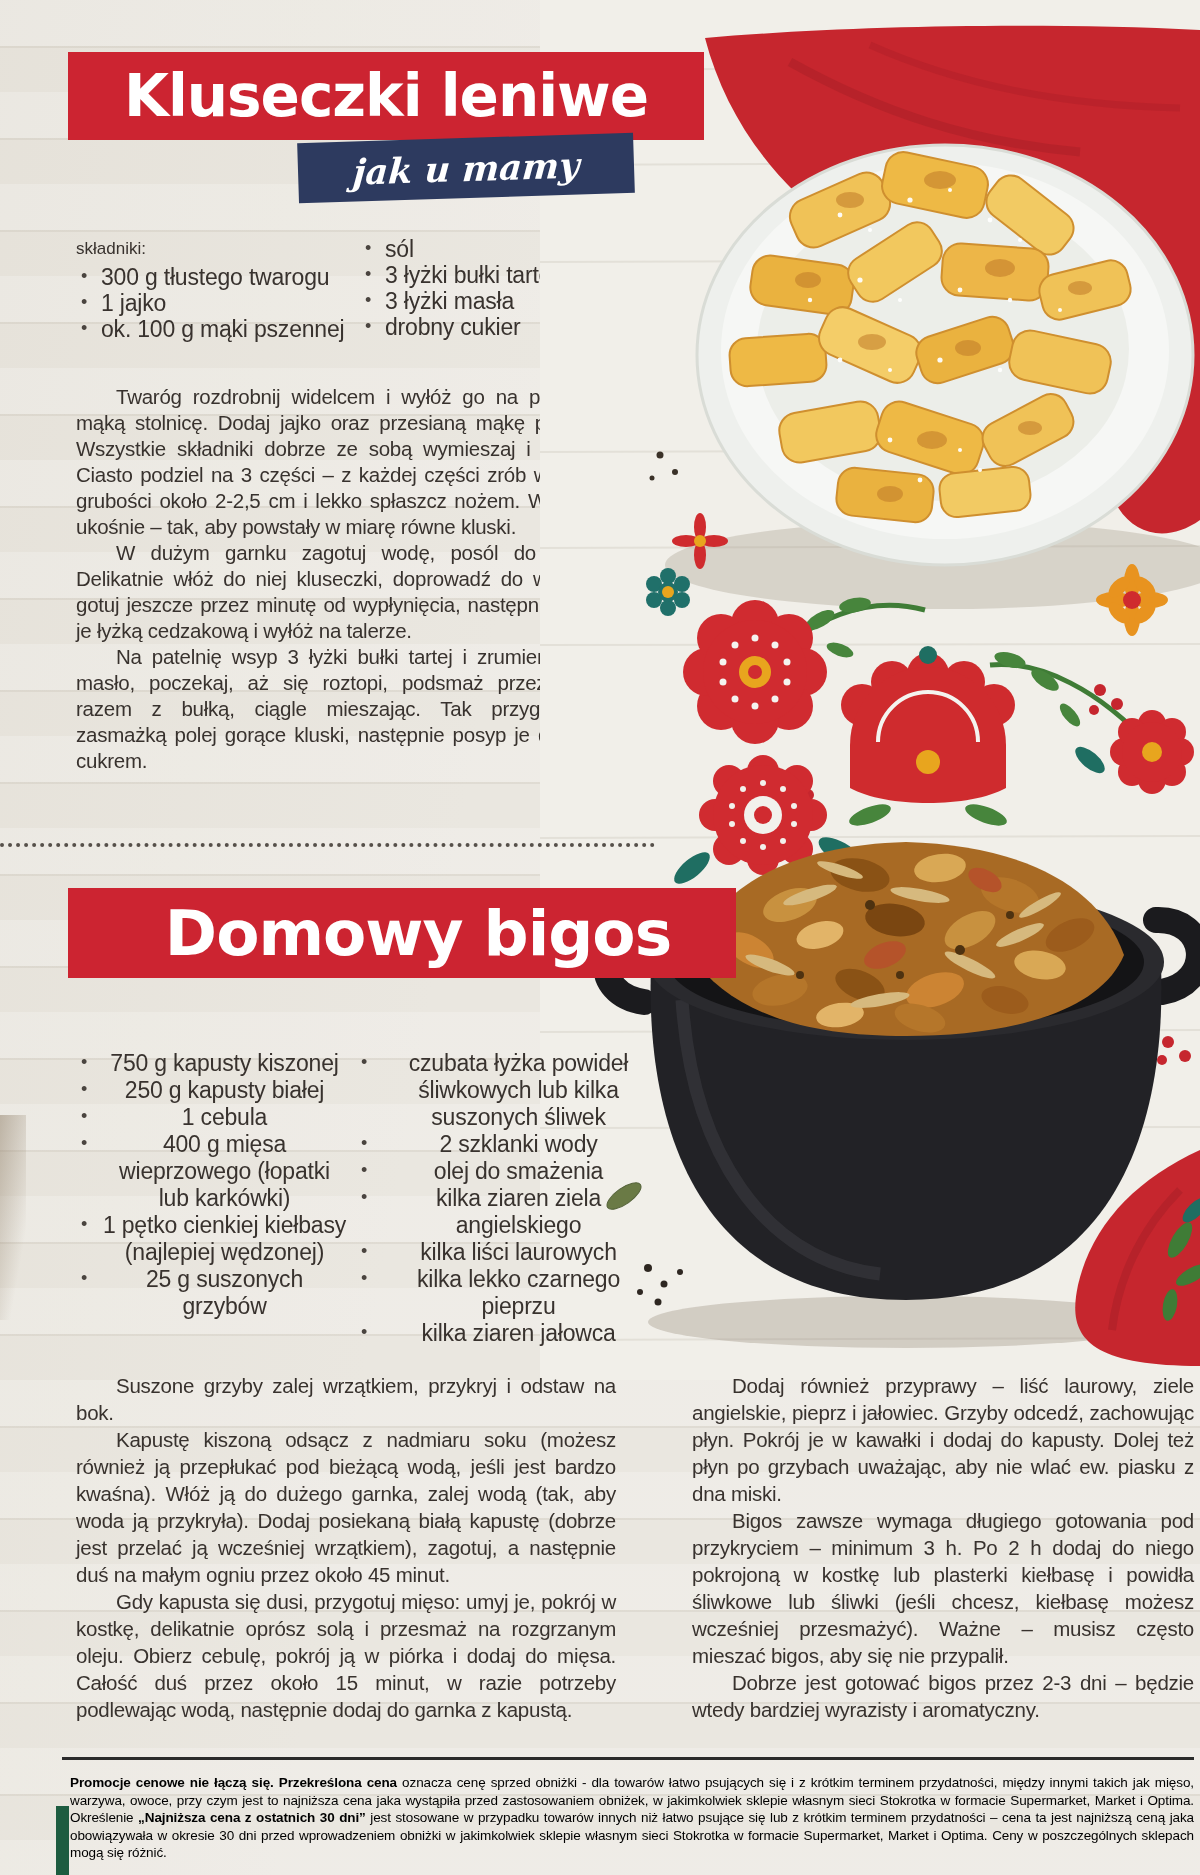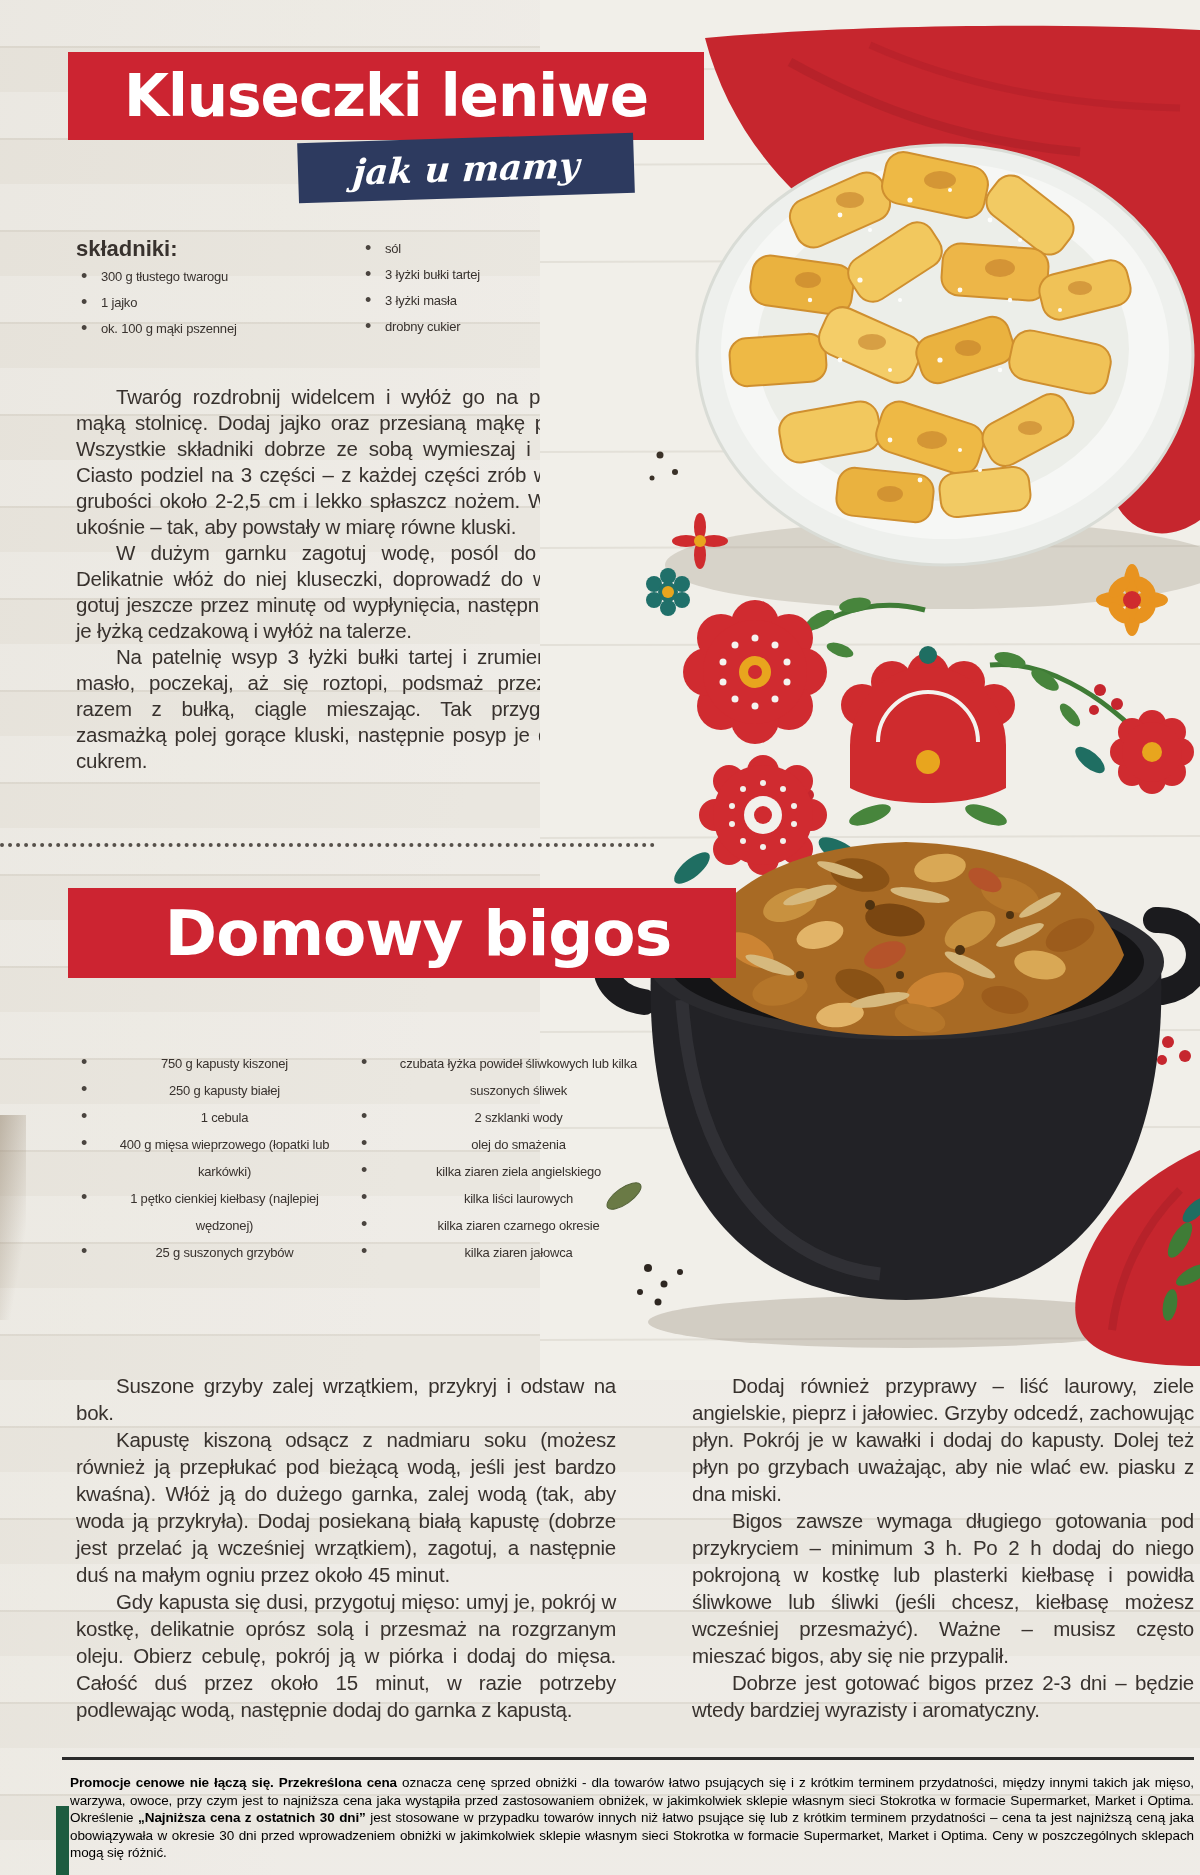--- a/index.html
+++ b/index.html
@@ -35,22 +35,22 @@
   .banner1{left:68px;top:52px;width:636px;height:88px;font-size:58px;letter-spacing:-1px;text-align:right;}
   .banner2{left:68px;top:888px;width:636px;height:90px;font-size:63px;letter-spacing:-1px;padding-left:32px;}
   .ribbon{
     position:absolute;left:298px;top:138px;width:336px;height:60px;
     background:var(--navy);color:#fff;transform:rotate(-1.8deg);
     display:flex;align-items:center;justify-content:center;
     font-family:"DejaVu Serif",serif;font-style:italic;font-weight:bold;font-size:35px;
     z-index:6;
   }
   .ribbon span{display:inline-block;transform:skewX(-6deg);}
-  .ing-head{font-size:22px;font-weight:bold;line-height:26px;margin:0 0 2px 0;}
-  ul.ing{list-style:none;margin:0;padding:0;font-size:13px;letter-spacing:-.2px;}
+  .ing-head{font-size:17px;font-weight:normal;line-height:26px;margin:0 0 2px 0;}
+  ul.ing{list-style:none;margin:0;padding:0;font-size:23px;letter-spacing:-.2px;}
   ul.ing li{position:relative;padding-left:25px;}
   ul.ing li::before{content:"•";position:absolute;left:5px;top:-1px;font-size:18px;color:#4a443f;}
   .lh26 li{line-height:26px;}
   .lh27 li{line-height:27px;text-align:center;}
   .bodytext p{
     margin:0;text-indent:40px;text-align:justify;
     font-size:20.5px;line-height:26px;letter-spacing:-.25px;
   }
   .cols27 p{line-height:27px;}
   .divider{
@@ -428,21 +428,21 @@
       </ul>
   </div>
   <div class="abs" style="left:356px;top:1050px;width:300px;z-index:5;">
     <ul class="ing lh27">
 
     <li>czubata łyżka powideł śliwkowych lub kilka suszonych śliwek</li>
         <li>2 szklanki wody</li>
         <li>olej do smażenia</li>
         <li>kilka ziaren ziela angielskiego</li>
         <li>kilka liści laurowych</li>
-        <li>kilka ziaren czarnego okresie</li>
+        <li>kilka lekko czarnego pieprzu</li>
         <li>kilka ziaren jałowca</li>
       </ul>
   </div>
 
   <div class="abs bodytext cols27" style="left:76px;top:1372px;width:540px;z-index:5;">
 
   <p>Suszone grzyby zalej wrzątkiem, przykryj i odstaw na bok.</p>
       <p>Kapustę kiszoną odsącz z nadmiaru soku (możesz również ją przepłukać pod bieżącą wodą, jeśli jest bardzo kwaśna). Włóż ją do dużego garnka, zalej wodą (tak, aby woda ją przykryła). Dodaj posiekaną białą kapustę (dobrze jest przelać ją wcześniej wrzątkiem), zagotuj, a następnie duś na małym ogniu przez około 45 minut.</p>
       <p>Gdy kapusta się dusi, przygotuj mięso: umyj je, pokrój w kostkę, delikatnie oprósz solą i przesmaż na rozgrzanym oleju. Obierz cebulę, pokrój ją w piórka i dodaj do mięsa. Całość duś przez około 15 minut, w razie potrzeby podlewając wodą, następnie dodaj do garnka z kapustą.</p>
     </div>

